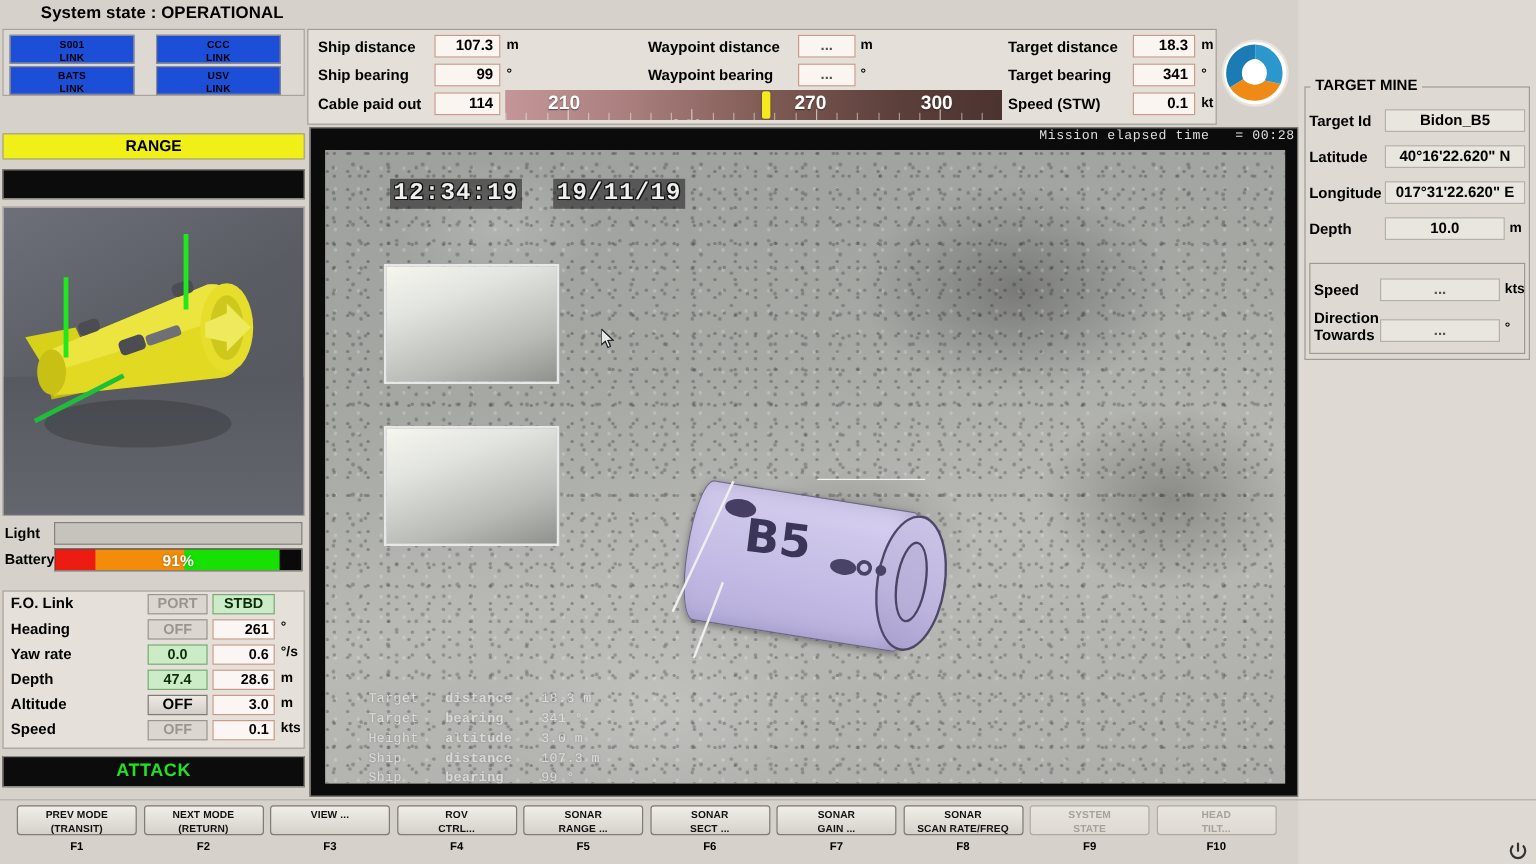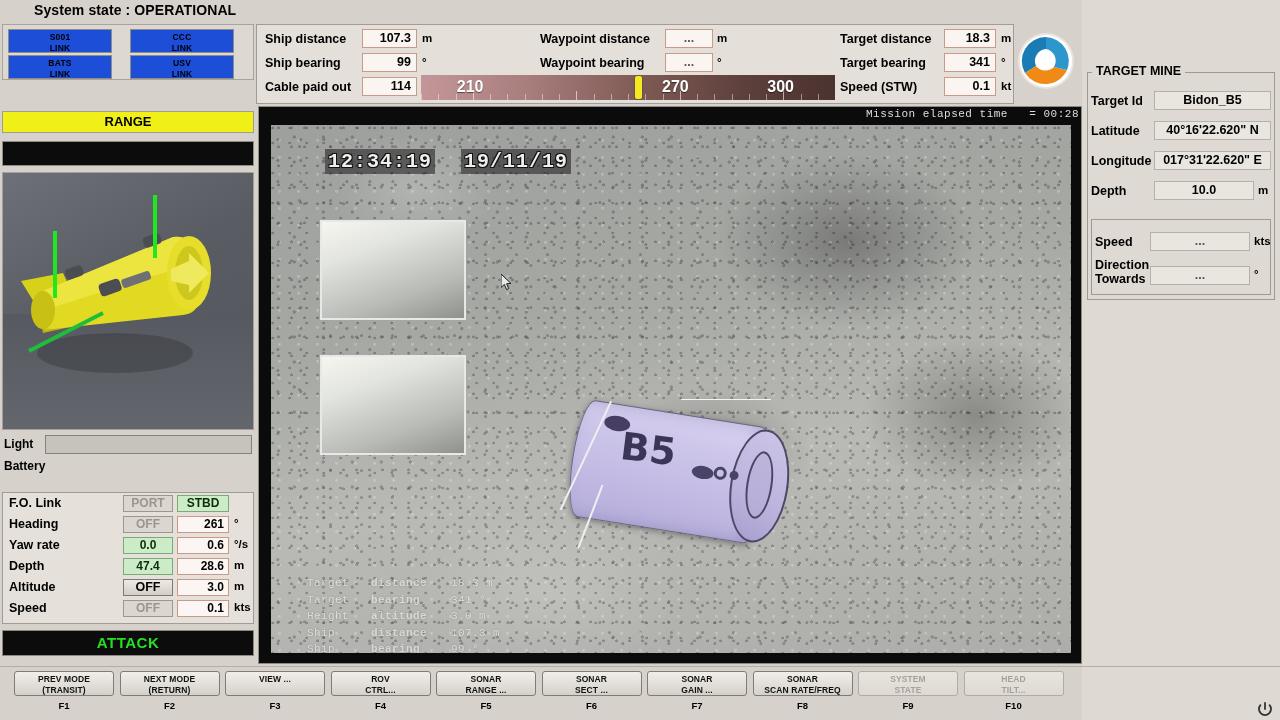--- a/index.html
+++ b/index.html
@@ -263,20 +263,24 @@
     </svg>
   </div>
 
   <div class="bars">
     <div class="bar-row">
       <div class="bar-lbl">Light</div>
       <div class="bar-track bar-light"></div>
     </div>
     <div class="bar-row">
       <div class="bar-lbl">Battery</div>
+      <div class="bar-track bar-batt">
+        <div class="batt-fill" id="battfill" style="width: 91%;"></div>
+        <div class="batt-txt">91%</div>
+      </div>
     </div>
   </div>
 
   <div class="telem" id="telem">
       <div class="trow">
         <div class="tlbl">F.O. Link</div>
         <div class="tcell c-left c-dim">PORT</div>
         <div class="tcell c-right c-green" style="text-align: center; padding-right: 0px;">STBD</div>
         <div class="tunit"></div>
       </div>

